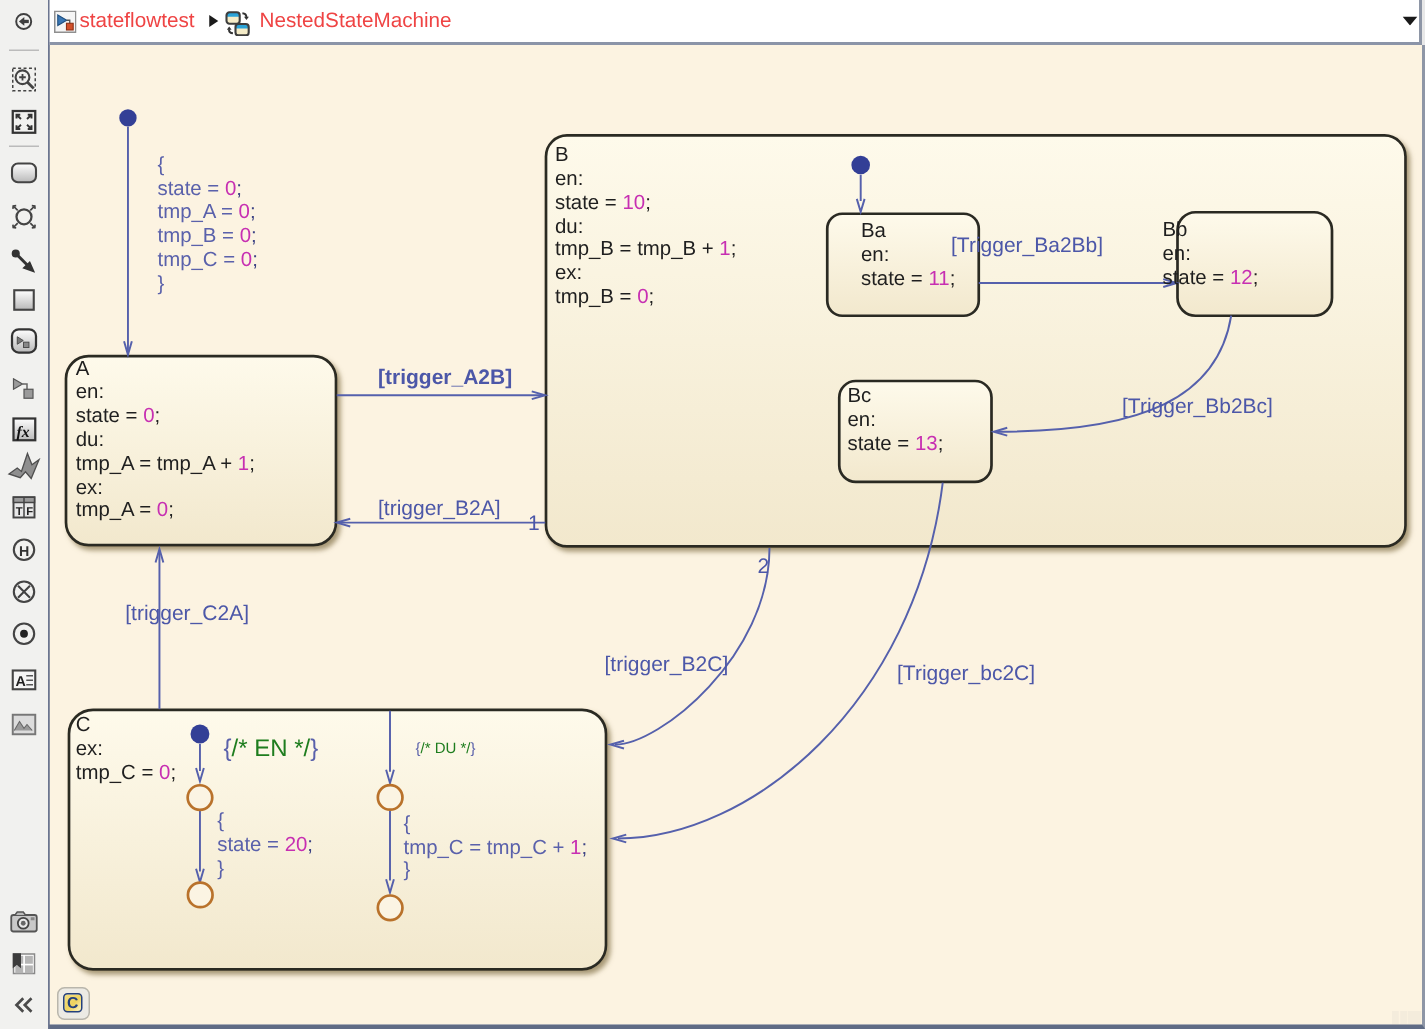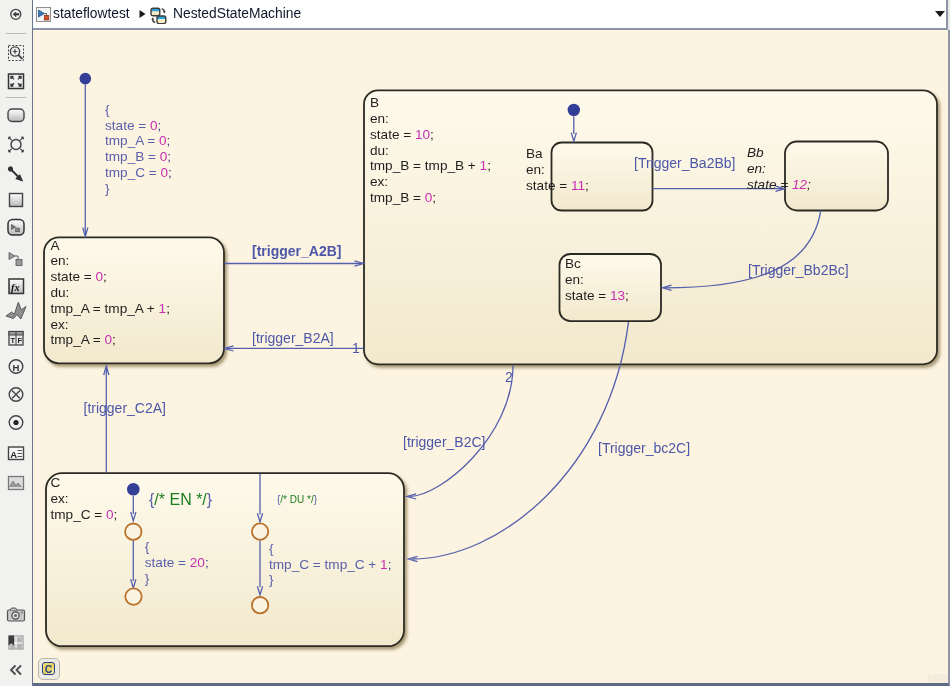--- a/index.html
+++ b/index.html
@@ -14,21 +14,21 @@
   .m{color:#c72fb2;}
   .sc{color:#3c4284;}
   .grn{color:#1e7d1e;}
   #topbar{position:absolute;left:33px;top:0;width:913px;height:28px;background:#ffffff;
           border-bottom:2px solid #8b94a8;border-right:2px solid #8e96a6;}
   #toolbar{position:absolute;left:0;top:0;width:31.5px;height:686px;background:#f1f1ef;}
   #leftframe{position:absolute;left:31.5px;top:0;width:1.5px;height:686px;background:#6b7590;}
   #frame{position:absolute;left:31.5px;top:30px;width:915px;height:653px;
          border-left:1.5px solid #5f6b85;border-right:2px solid #8e96a6;
          border-bottom:3px solid #5f6b85;pointer-events:none;}
-  .crumb{position:absolute;top:5.5px;font-size:13.8px;color:#0f172a;}
+  .crumb{position:absolute;top:5.5px;font-size:13.8px;color:#ef4444;}
   #badge{position:absolute;left:38px;top:658px;width:20px;height:20px;background:#eceae4;
          border:1px solid #b9b6ac;border-radius:5px;}
   #badgein{position:absolute;left:3px;top:3px;width:11px;height:11px;
            border:1.6px solid #24407c;border-radius:3px;
            background:linear-gradient(135deg,#f3df84 0%,#eed25e 55%,#fdf5c8 100%);}
   #badgec{position:absolute;left:0;top:0;width:100%;height:100%;display:flex;
           align-items:center;justify-content:center;font-size:10.5px;font-weight:bold;
           color:#24407c;}
 </style>
 </head>
@@ -114,25 +114,25 @@
 tmp_A = <span class="m">0</span>;</div>
 
   <div class="txt" style="left:370px;top:95.3px;">B
 en:
 state = <span class="m">10</span>;
 du:
 tmp_B = tmp_B + <span class="m">1</span>;
 ex:
 tmp_B = <span class="m">0</span>;</div>
 
-  <div class="txt" style="left:526px;top:146px;">Ba
+  <div class="txt" style="left:574px;top:146px;">Ba
 en:
 state = <span class="m">11</span>;</div>
 
-  <div class="txt" style="left:747px;top:145.3px;font-style:italic;">Bb
+  <div class="txt" style="left:775px;top:145.3px;">Bb
 en:
 state = <span class="m">12</span>;</div>
 
   <div class="txt" style="left:565px;top:256.3px;">Bc
 en:
 state = <span class="m">13</span>;</div>
 
   <div class="txt" style="left:50.5px;top:475.3px;">C
 ex:
 tmp_C = <span class="m">0</span>;</div>

